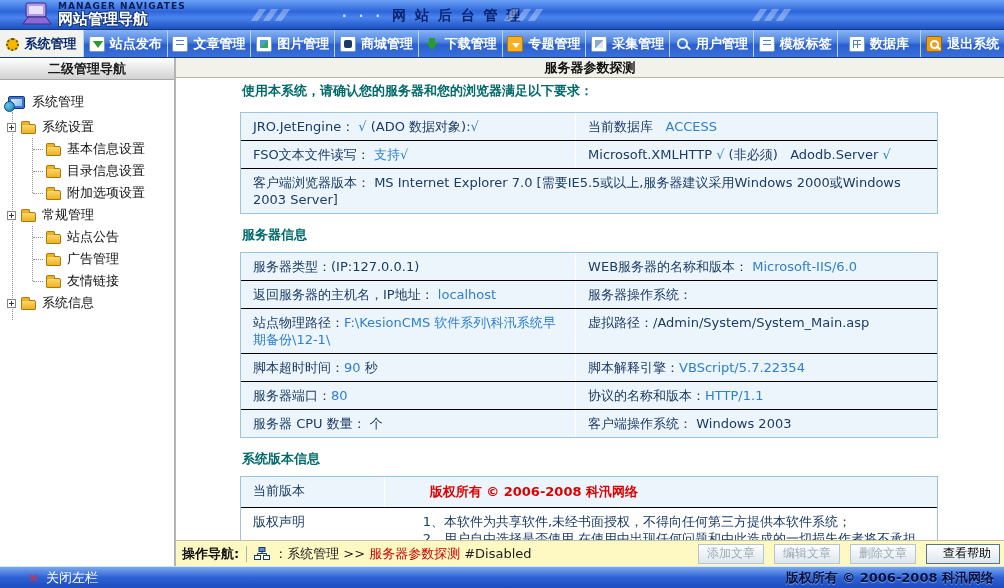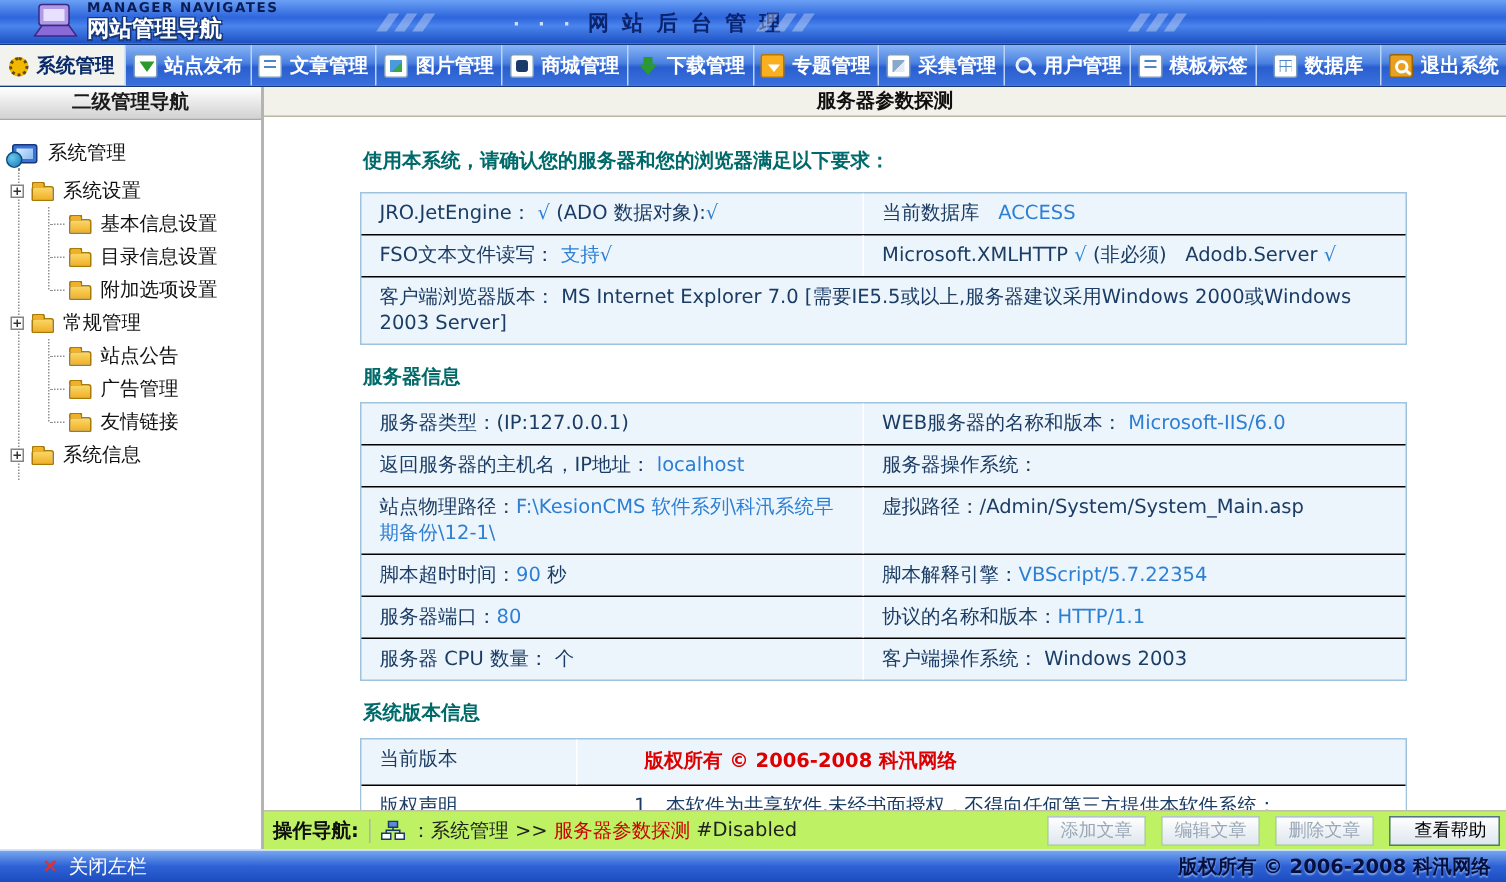--- a/index.html
+++ b/index.html
@@ -66,39 +66,39 @@
   .expander::after { content:""; position:absolute; top:1px; bottom:1px; left:3px; width:1px; background:#333; }
   .i-folder { width:15px; height:10px; background:linear-gradient(#fad868,#f0b028); border:1px solid #a87a08; border-radius:2px 2px 1px 1px; position:relative; flex:none; margin:3px 6px 0 0; }
   .i-folder::before { content:""; position:absolute; top:-4px; left:-1px; width:7px; height:3px; background:#f0b028; border:1px solid #a87a08; border-bottom:none; border-radius:2px 2px 0 0; }
   .i-computer { width:17px; height:13px; background:#3a72d8; border:1px solid #16387a; border-radius:2px; position:relative; flex:none; margin-right:7px; }
   .i-computer::before { content:""; position:absolute; left:2px; top:2px; right:2px; bottom:2px; background:linear-gradient(135deg,#d8ecff,#88b8f0); }
   .i-computer::after { content:""; position:absolute; left:-5px; bottom:-4px; width:9px; height:9px; border-radius:50%; background:radial-gradient(circle at 35% 35%,#68c8e8,#1878b8); border:1px solid #0a4a80; }
 
   
   .main { flex:1; display:flex; flex-direction:column; background:#fff; min-width:0; }
   .main-title { height:20px; background:#f2f1ea; border-bottom:1px solid #b8b8a0; text-align:center; font-weight:bold; font-size:13px; color:#101010; line-height:19px; }
-  .content { flex:1; padding:16px 0 0 64px; overflow:hidden; }
+  .content { flex:1; padding:0 0 0 64px; overflow:hidden; }
   .intro { color:#006a6a; font-weight:bold; font-size:13px; margin:4px 0 12px 2px; }
   .sec-title { color:#006a6a; font-weight:bold; font-size:13px; margin:12px 0 8px 2px; }
   .tbl { width:698px; border:1px solid #9fc3dd; background:#ecf5fc; }
   .trow { display:flex; border-bottom:1px solid #000000; }
   .trow:last-child { border-bottom:none; }
   .cell { padding:5px 8px 5px 12px; color:#1b3c64; line-height:17px; }
   .cl { width:48%; }
   .cr { width:52%; border-left:1px solid #fff; }
   .full { width:100%; }
   .blue { color:#2d7fd4; }
   .tbl-ver .cl { width:20.5%; }
   .tbl-ver .cr { width:79.5%; }
   .trow.white { background:#fff; }
   .ver-copy { color:#dd0000; font-weight:bold; padding-left:45px; line-height:20px; }
   .ver-line { text-indent:2em; }
 
   
-  .action-bar { height:26px; background:#bef264; border-top:1px solid #c0c0a8; display:flex; align-items:center; padding:0 4px 0 6px; gap:7px; }
+  .action-bar { height:26px; background:#fef9c3; border-top:1px solid #c0c0a8; display:flex; align-items:center; padding:0 4px 0 6px; gap:7px; }
   .ab-label { font-weight:bold; color:#101010; flex:none; }
   .ab-sep { width:1px; height:16px; background:#b0b0b0; flex:none; }
   .breadcrumb { display:flex; align-items:center; gap:4px; color:#222; flex:1; min-width:0; white-space:nowrap; }
   .bc-current { color:#cc0000; }
   .btn { height:20px; padding:0 8px; font-size:12px; border:1px solid #9ab2c6; background:linear-gradient(180deg,#ffffff,#dde6ee); color:#222; margin-left:3px; font-family:inherit; cursor:pointer; flex:none; }
   .btn.disabled { color:#9aa8b6; border-color:#b4c4d2; }
   .btn.primary { border-color:#55748f; color:#000;padding-left:16px; }
 
   
   .footer { height:22px; background:linear-gradient(180deg,#78a8f0 0%,#2e62d4 50%,#1c4cc0 100%); border-top:1px solid #d8e4f8; display:flex; align-items:center; justify-content:space-between; padding:0 10px 0 28px; }

